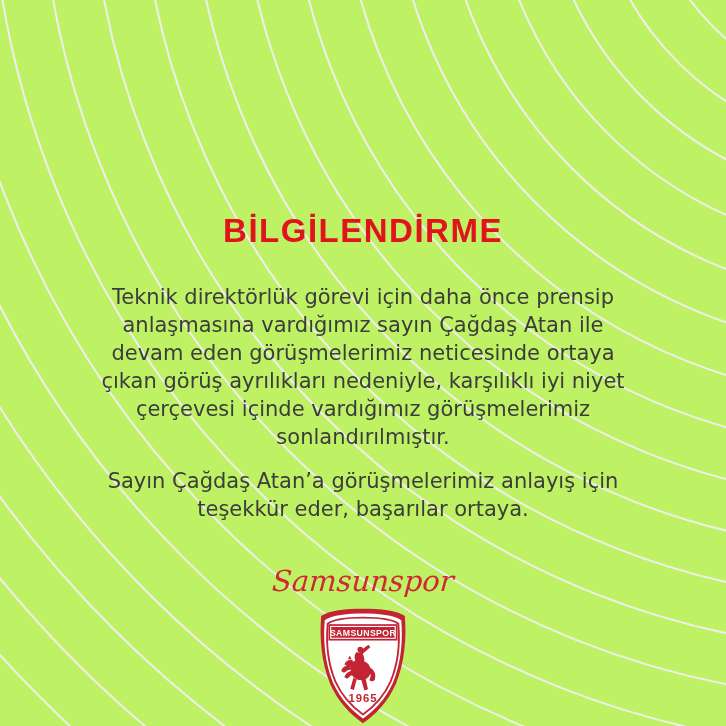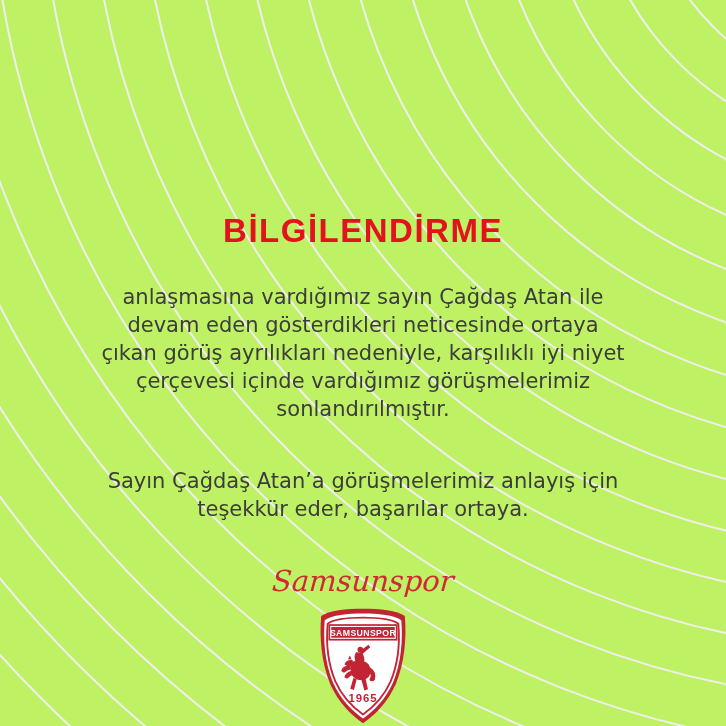--- a/index.html
+++ b/index.html
@@ -74,22 +74,23 @@
       <circle cx="890" cy="-150" r="1150"></circle>
       <circle cx="890" cy="-150" r="1200"></circle>
       <circle cx="890" cy="-150" r="1250"></circle>
       <circle cx="890" cy="-150" r="1300"></circle>
     </g>
   </svg>
 
   <div class="title">BİLGİLENDİRME</div>
 
   <div class="body-text para1">
+    <div class="line-row">Teknik direktörlük görevi için daha önce prensip</div>
     <div class="line-row">anlaşmasına vardığımız sayın Çağdaş Atan ile</div>
-    <div class="line-row">devam eden gösterdikleri neticesinde ortaya</div>
+    <div class="line-row">devam eden görüşmelerimiz neticesinde ortaya</div>
     <div class="line-row">çıkan görüş ayrılıkları nedeniyle, karşılıklı iyi niyet</div>
     <div class="line-row">çerçevesi içinde vardığımız görüşmelerimiz</div>
     <div class="line-row">sonlandırılmıştır.</div>
   </div>
 
   <div class="body-text para2">
     <div class="line-row">Sayın Çağdaş Atan’a görüşmelerimiz anlayış için</div>
     <div class="line-row">teşekkür eder, başarılar ortaya.</div>
   </div>
 

